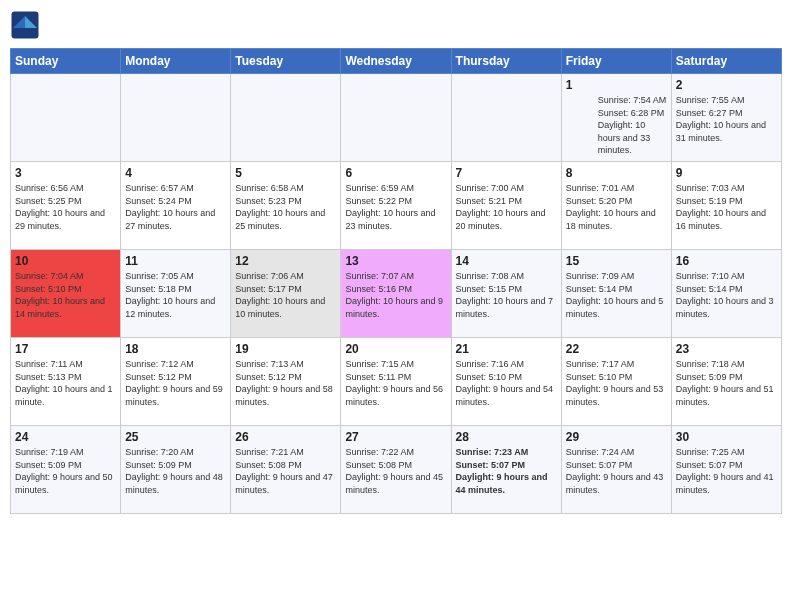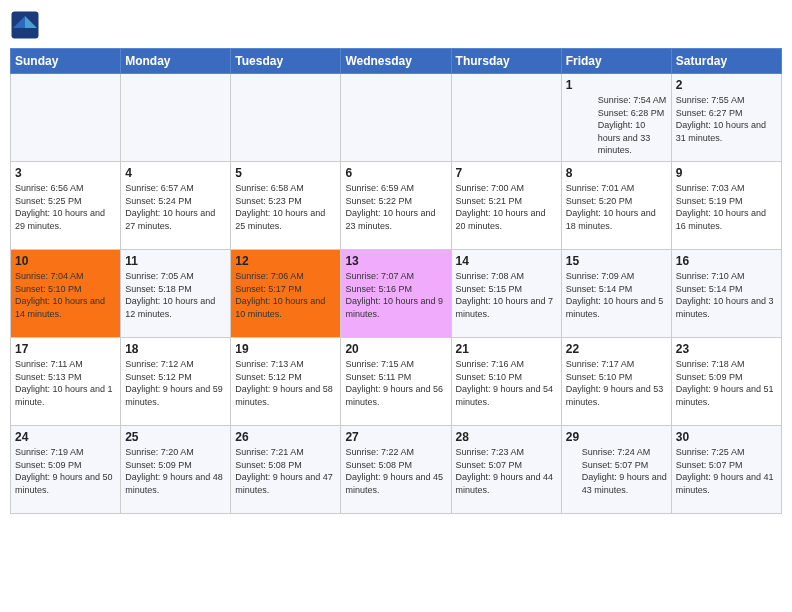--- a/index.html
+++ b/index.html
@@ -178,33 +178,33 @@
 Daylight: 10 hours and 18 minutes.</div>
         </td>
         <td style="background: rgb(255, 255, 255);">
           <span class="day-number">9</span>
           <div class="day-info" style="white-space: pre-line;">Sunrise: 7:03 AM
 Sunset: 5:19 PM
 Daylight: 10 hours and 16 minutes.</div>
         </td>
       </tr>
       <tr>
-        <td style="background: #f97316;">
+        <td style="background: #ef4444;">
           <span class="day-number">10</span>
           <div class="day-info" style="white-space: pre-line;">Sunrise: 7:04 AM
 Sunset: 5:10 PM
 Daylight: 10 hours and 14 minutes.</div>
         </td>
         <td style="background: rgb(245, 247, 252);">
           <span class="day-number">11</span>
           <div class="day-info" style="white-space: pre-line;">Sunrise: 7:05 AM
 Sunset: 5:18 PM
 Daylight: 10 hours and 12 minutes.</div>
         </td>
-        <td style="background: #f97316; margin-top: 32px;">
+        <td style="background: #e5e5e5; margin-top: 32px;">
           <span class="day-number">12</span>
           <div class="day-info" style="white-space: pre-line;">Sunrise: 7:06 AM
 Sunset: 5:17 PM
 Daylight: 10 hours and 10 minutes.</div>
         </td>
         <td style="background: #f0abfc;">
           <span class="day-number">13</span>
           <div class="day-info" style="white-space: pre-line;">Sunrise: 7:07 AM
 Sunset: 5:16 PM
 Daylight: 10 hours and 9 minutes.</div>
@@ -292,27 +292,27 @@
 Daylight: 9 hours and 47 minutes.</div>
         </td>
         <td style="background: rgb(245, 247, 252);">
           <span class="day-number">27</span>
           <div class="day-info" style="white-space: pre-line;">Sunrise: 7:22 AM
 Sunset: 5:08 PM
 Daylight: 9 hours and 45 minutes.</div>
         </td>
         <td style="background: rgb(245, 247, 252);">
           <span class="day-number">28</span>
-          <div class="day-info" style="white-space: pre-line;">Sunrise: 7:23 AM
+          <div class="day-info" style="white-space: pre-line; font-weight: bold;">Sunrise: 7:23 AM
 Sunset: 5:07 PM
 Daylight: 9 hours and 44 minutes.</div>
         </td>
         <td style="background: rgb(245, 247, 252);">
           <span class="day-number">29</span>
-          <div class="day-info" style="white-space: pre-line; margin-left: 16px;">Sunrise: 7:24 AM
+          <div class="day-info" style="white-space: pre-line;">Sunrise: 7:24 AM
 Sunset: 5:07 PM
 Daylight: 9 hours and 43 minutes.</div>
         </td>
         <td style="background: rgb(245, 247, 252);">
           <span class="day-number">30</span>
           <div class="day-info" style="white-space: pre-line;">Sunrise: 7:25 AM
 Sunset: 5:07 PM
 Daylight: 9 hours and 41 minutes.</div>
         </td>
       </tr>

